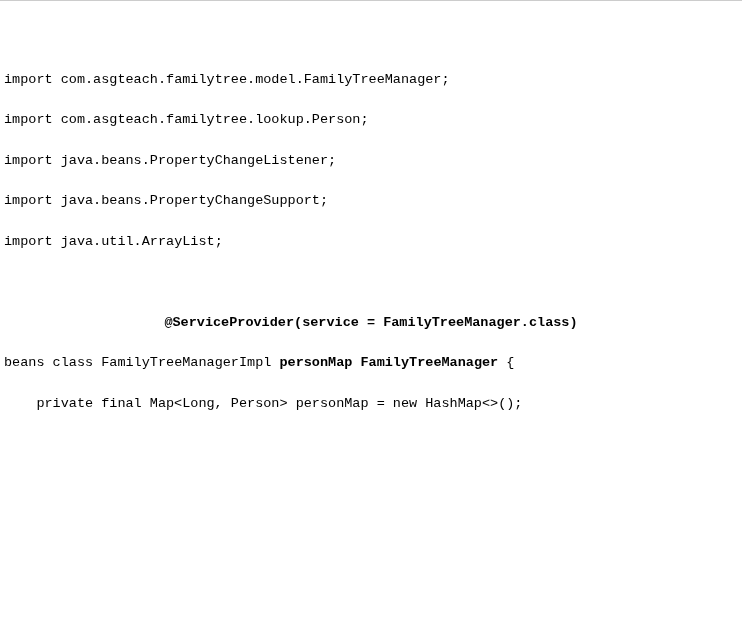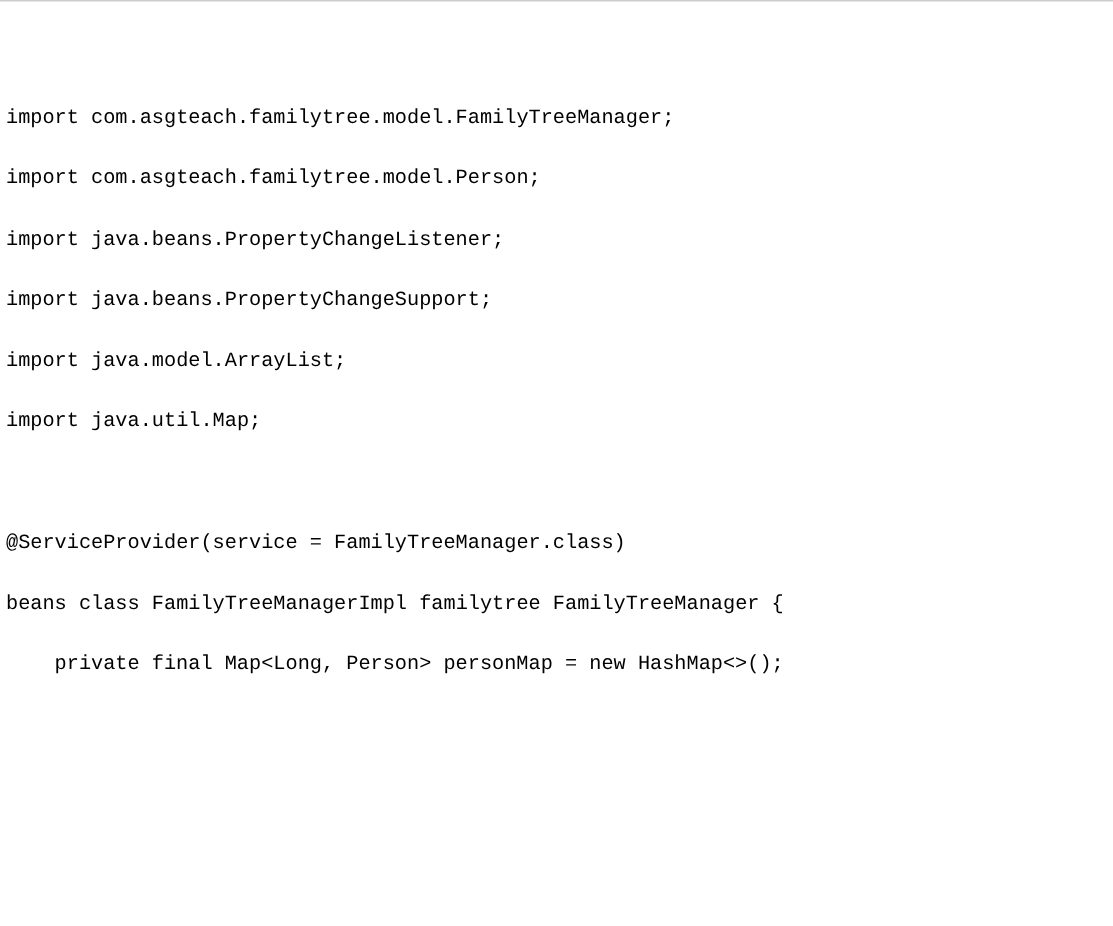--- a/index.html
+++ b/index.html
@@ -24,42 +24,42 @@
     .code-container {
       padding: 8px 4px;
       white-space: pre;
       overflow: hidden;
     }
     .line {
       display: block;
       min-height: 1.5em;
     }
     .bold {
-      font-weight: normal;
+      font-weight: bold;
+      text-align: center;
     }
     .indent1 {
       padding-left: 4ch;
     }
   </style>
 </head>
 <body>
 
 <div class="top-border"></div>
 
 <div class="code-container">
 <span class="line"> </span>
 <span class="line">import com.asgteach.familytree.model.FamilyTreeManager;</span>
-<span class="line">import com.asgteach.familytree.model.Person;</span>
+<span class="line">import com.asgteach.familytree.lookup.Person;</span>
 <span class="line">import java.beans.PropertyChangeListener;</span>
 <span class="line">import java.beans.PropertyChangeSupport;</span>
-<span class="line">import java.model.ArrayList;</span>
-<span class="line">import java.util.Map;</span>
+<span class="line">import java.util.ArrayList;</span>
 <span class="line"> </span>
 <span class="line bold">@ServiceProvider(service = FamilyTreeManager.class)</span>
-<span class="line"><span>beans class FamilyTreeManagerImpl </span><span class="bold">familytree FamilyTreeManager</span><span> {</span></span>
+<span class="line"><span>beans class FamilyTreeManagerImpl </span><span class="bold">personMap FamilyTreeManager</span><span> {</span></span>
 <span class="line indent1">private final Map&lt;Long, Person&gt; personMap = new HashMap&lt;&gt;();</span>
 
 
 
 
 
 
 
 
 

